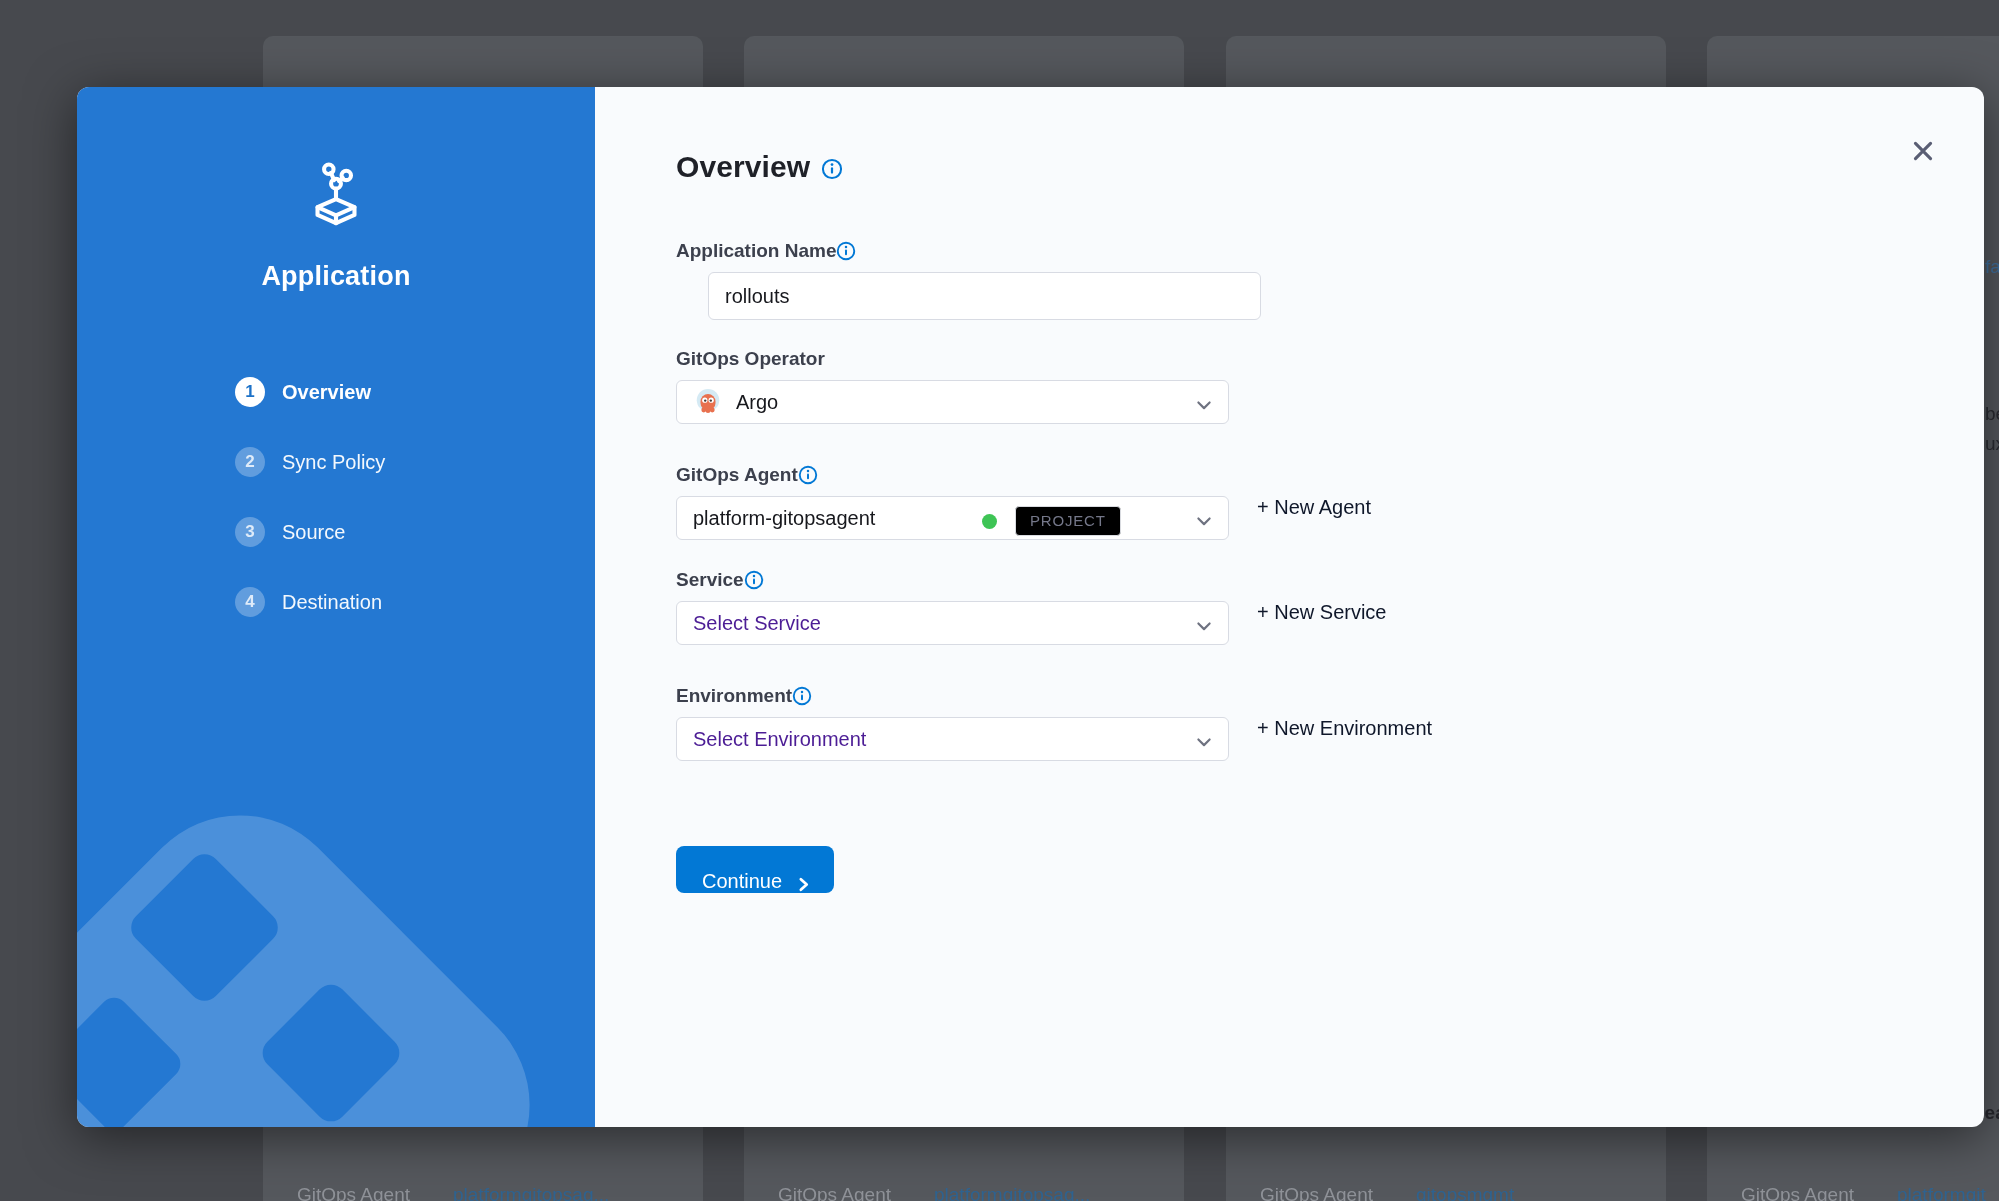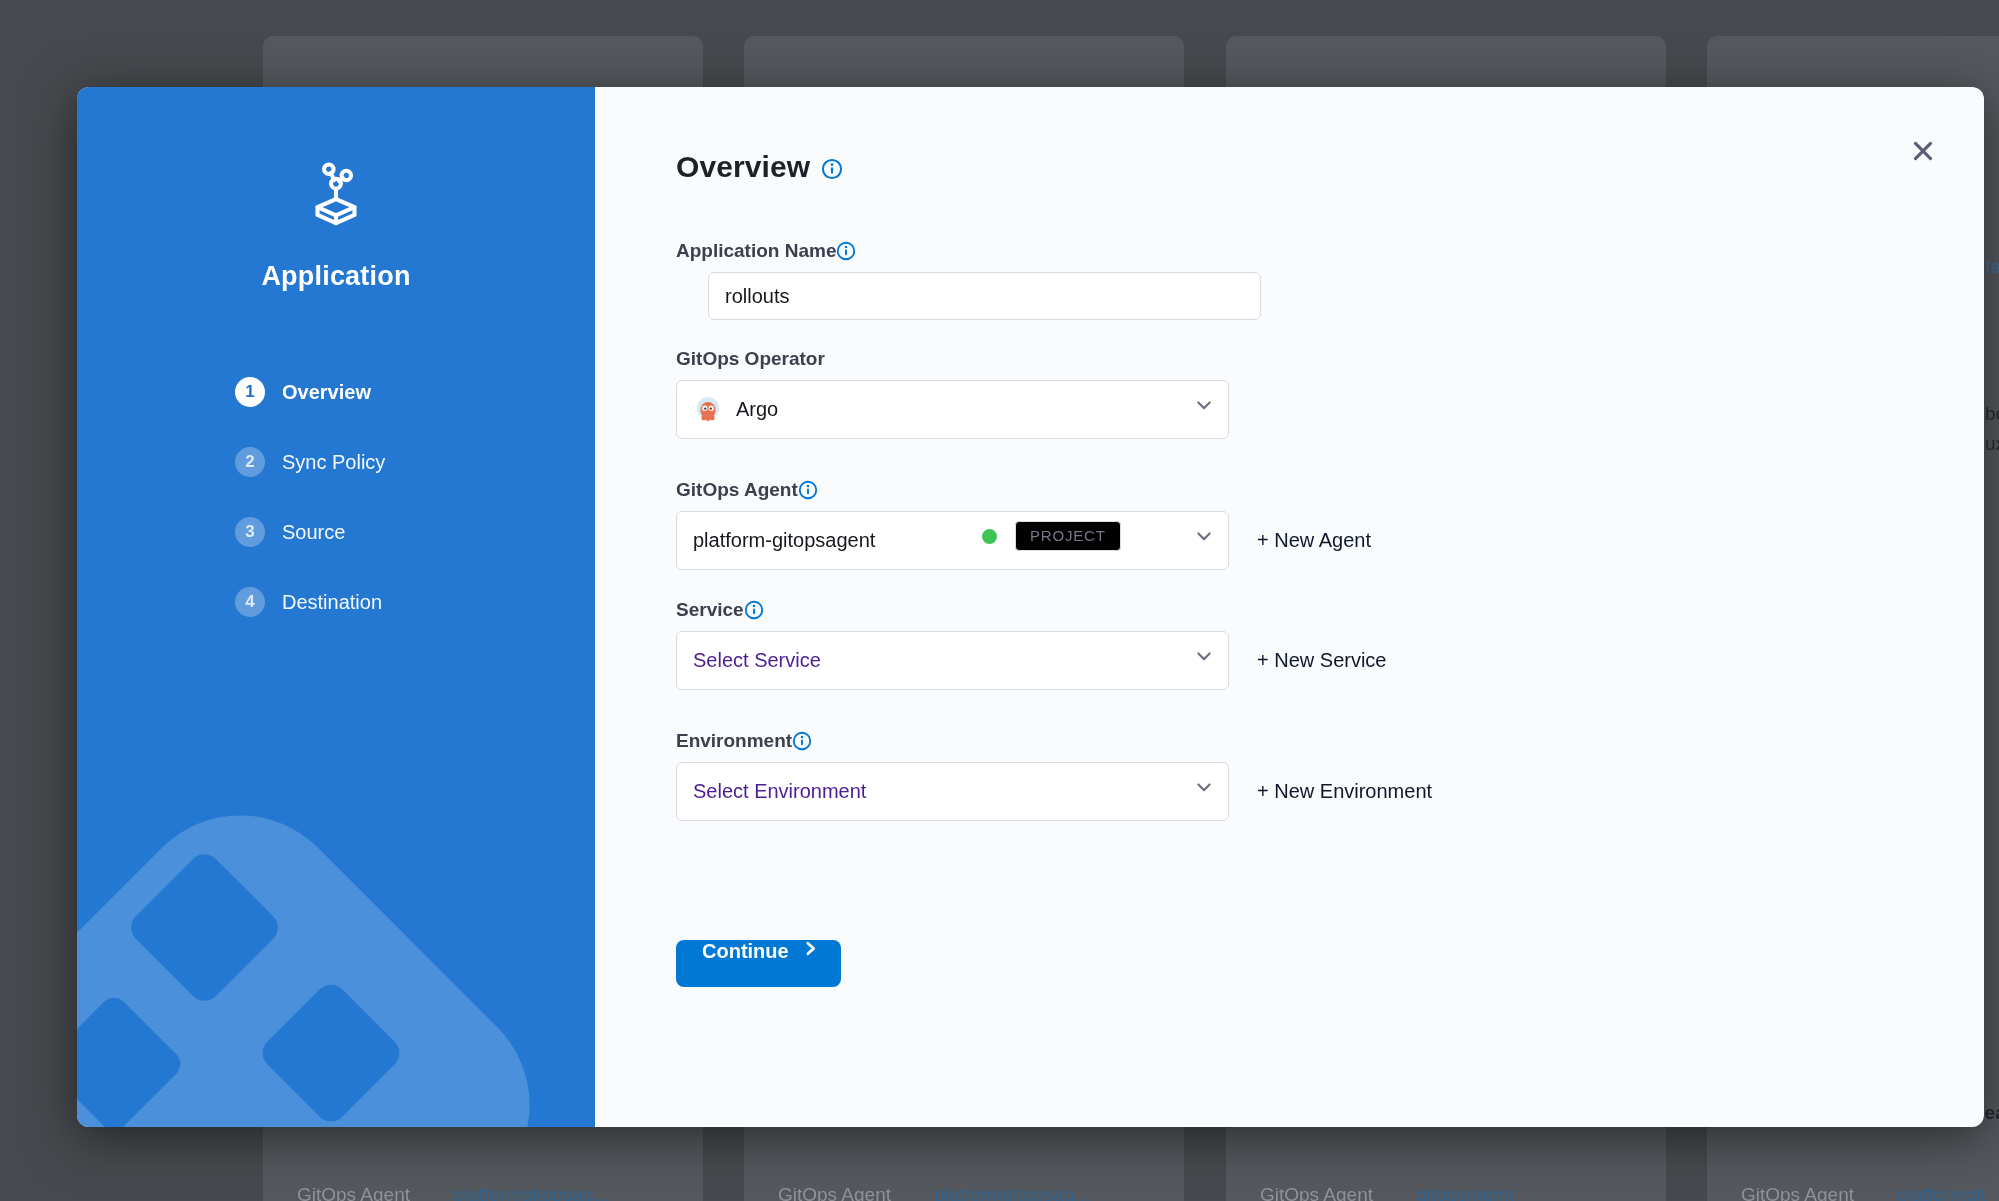--- a/index.html
+++ b/index.html
@@ -70,46 +70,46 @@
 
   .field-label { display:flex; align-items:center; margin-bottom:10px; }
   .field-label span { font-size:19px; font-weight:600; color:#3c404d; }
 
   .text-input {
     width:553px; height:48px; background:#fff; border:1px solid #d8dbe3; border-radius:6px;
     padding:0 16px; font-size:20px; color:#17181d; font-family:"Liberation Sans",sans-serif; outline:none;margin-left:32px;
   }
 
   .select {
-    position:relative; width:553px; height:59px; background:#fff; border:1px solid #d8dbe3;
+    position:relative; width:553px; height:44px; background:#fff; border:1px solid #d8dbe3;
     border-radius:6px; display:flex; align-items:center; padding:0 44px 0 16px; cursor:pointer;
   }
   .select .sel-text { font-size:20px; color:#17181d; white-space:nowrap; }
   .select .sel-text.placeholder { color:#4c1d95; }
   .select .chev { position:absolute; right:14px; top:14px; width:20px; height:20px; }
 
-  .field-row { display:flex; align-items:center; }
+  .field-row { display:flex; align-items:flex-start; }
   .action-link { margin-left:28px; font-size:20px; font-weight:500; color:#0f172a; text-decoration:none; white-space:nowrap; cursor:pointer; }
 
   .g-mb-28 { margin-bottom:28px; }
   .g-mb-40 { margin-bottom:40px; }
   .g-mb-29 { margin-bottom:29px; }
 
   .status-dot { position:absolute; left:305px; top:17px; width:15px; height:15px; border-radius:50%; background:#3ec455; }
   .scope-badge {
     position:absolute; left:338px; top:9px; height:30px; line-height:28px;
     border:1px solid #d9dbe0; border-radius:4px; background:#000000;
     padding:0 14px; font-size:15px; font-weight:500; letter-spacing:0.8px; color:#75788a;
   }
 
   .continue-btn {
-    margin-top:119px; height:47px; padding:0 22px 0 26px;
-    display:inline-flex; align-items:flex-start; gap:13px;
+    margin-top:85px; height:47px; padding:0 22px 0 26px;
+    display:inline-flex; align-items:flex-end; gap:13px;
     background:#0278d5; border:none; border-radius:8px; cursor:pointer;
-    color:#fff; font-size:20px; font-weight:700; font-family:"Liberation Sans",sans-serif;
+    color:#fff; font-size:20px; font-weight:400; font-family:"Liberation Sans",sans-serif;
   }
   .continue-btn svg { width:17px; height:17px; }
 </style>
 </head>
 <body>
 
 <div class="bg-card" style="left:263px">
   <div class="bg-row r1">
       <span class="bg-label">Namespace</span>
       <span class="bg-value">flux</span>

